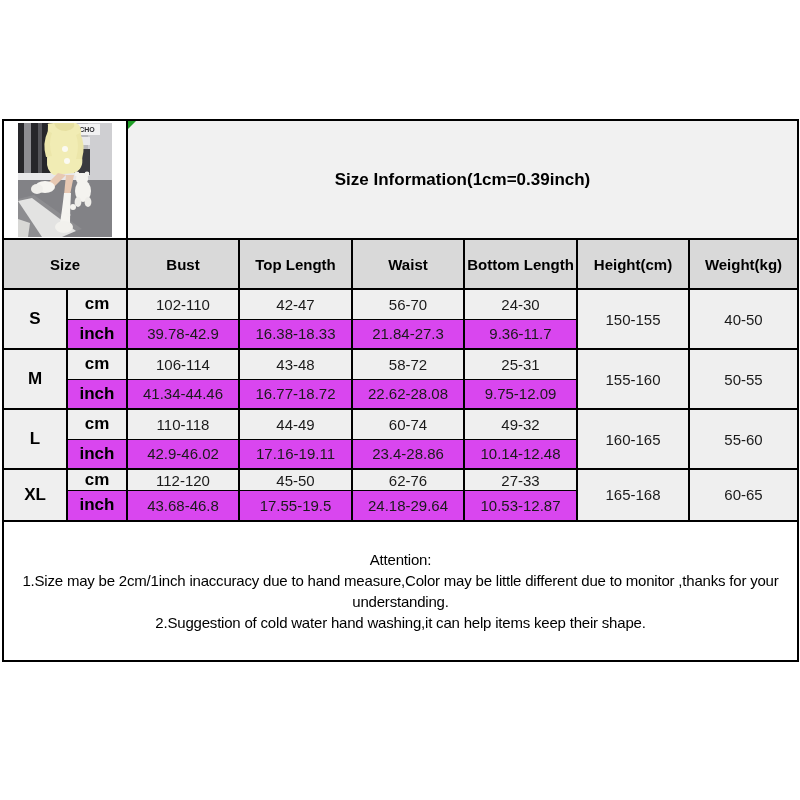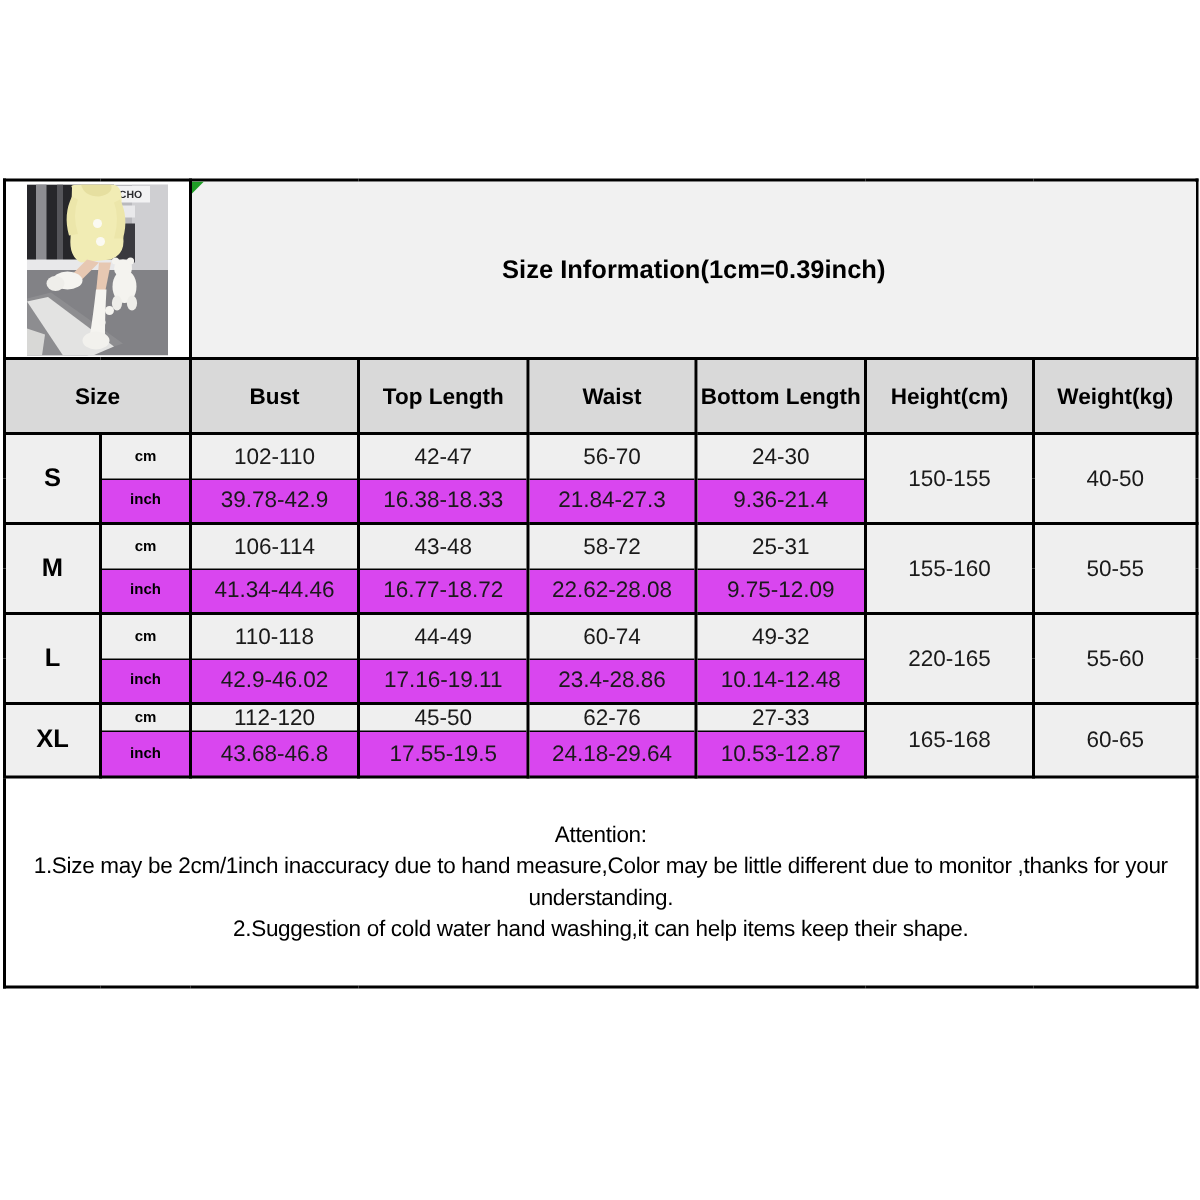--- a/index.html
+++ b/index.html
@@ -8,21 +8,21 @@
   table.size-table{position:absolute;left:2px;top:119px;width:795px;
         border-collapse:collapse;table-layout:fixed;background:#fff;}
   table.size-table td, table.size-table th{border:2px solid #000;padding:0;overflow:hidden;
         text-align:center;vertical-align:middle;}
   .photo-cell{background:#ffffff;}
   .title-cell{position:relative;background:#f1f1f1;font-weight:bold;font-size:17px;}
   .corner-marker{position:absolute;left:0;top:0;width:0;height:0;
         border-top:8px solid #1f9e26;border-right:8px solid transparent;}
   .head-cell{background:#d9d9d9;font-weight:bold;font-size:15px;}
   .size-cell{background:#d9d9d9;font-weight:bold;font-size:17px;}
-  .unit-cell{font-weight:bold;font-size:10px;}
+  .unit-cell{font-weight:bold;font-size:17px;}
   .val{font-weight:normal;font-size:15px;color:#1a1a1a;}
   .row-cm td{background:#efefef;}
   .row-inch td{background:#d946ef;}
   .merged{background:#efefef;}
   tr.row-cm td.thin{border-bottom-width:1px;}
   tr.row-inch td.thin{border-top-width:1px;}
   .attention-cell{background:#ffffff;text-align:left;vertical-align:top;
         font-size:15px;line-height:21px;padding:2px 4px 0 4px;letter-spacing:-0.2px;}
   .attention-cell p{margin:0;}
   .photo-wrap{display:flex;align-items:center;justify-content:center;width:100%;height:100%;}
@@ -119,21 +119,21 @@
       <td class="val thin">56-70</td>
       <td class="val thin">24-30</td>
       <td class="val merged" rowspan="2">150-155</td>
       <td class="val merged" rowspan="2">40-50</td>
     </tr>
     <tr class="row-inch" style="height:30px">
       <td class="unit-cell thin">inch</td>
       <td class="val thin">39.78-42.9</td>
       <td class="val thin">16.38-18.33</td>
       <td class="val thin">21.84-27.3</td>
-      <td class="val thin">9.36-21.4</td>
+      <td class="val thin">9.36-11.7</td>
     </tr>
 
     <tr class="row-cm" style="height:30px">
       <td class="size-cell" rowspan="2">M</td>
       <td class="unit-cell thin">cm</td>
       <td class="val thin">106-114</td>
       <td class="val thin">43-48</td>
       <td class="val thin">58-72</td>
       <td class="val thin">25-31</td>
       <td class="val merged" rowspan="2">155-160</td>
@@ -147,21 +147,21 @@
       <td class="val thin">9.75-12.09</td>
     </tr>
 
     <tr class="row-cm" style="height:30px">
       <td class="size-cell" rowspan="2">L</td>
       <td class="unit-cell thin">cm</td>
       <td class="val thin">110-118</td>
       <td class="val thin">44-49</td>
       <td class="val thin">60-74</td>
       <td class="val thin">49-32</td>
-      <td class="val merged" rowspan="2">220-165</td>
+      <td class="val merged" rowspan="2">160-165</td>
       <td class="val merged" rowspan="2">55-60</td>
     </tr>
     <tr class="row-inch" style="height:30px">
       <td class="unit-cell thin">inch</td>
       <td class="val thin">42.9-46.02</td>
       <td class="val thin">17.16-19.11</td>
       <td class="val thin">23.4-28.86</td>
       <td class="val thin">10.14-12.48</td>
     </tr>
 

